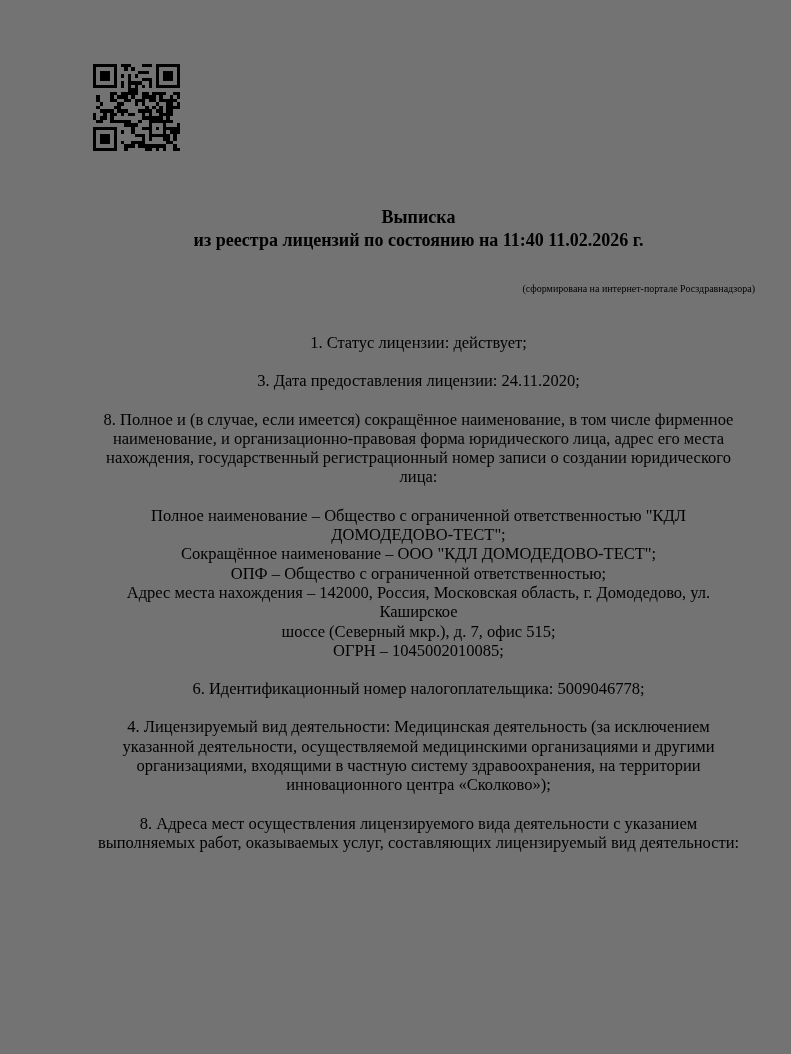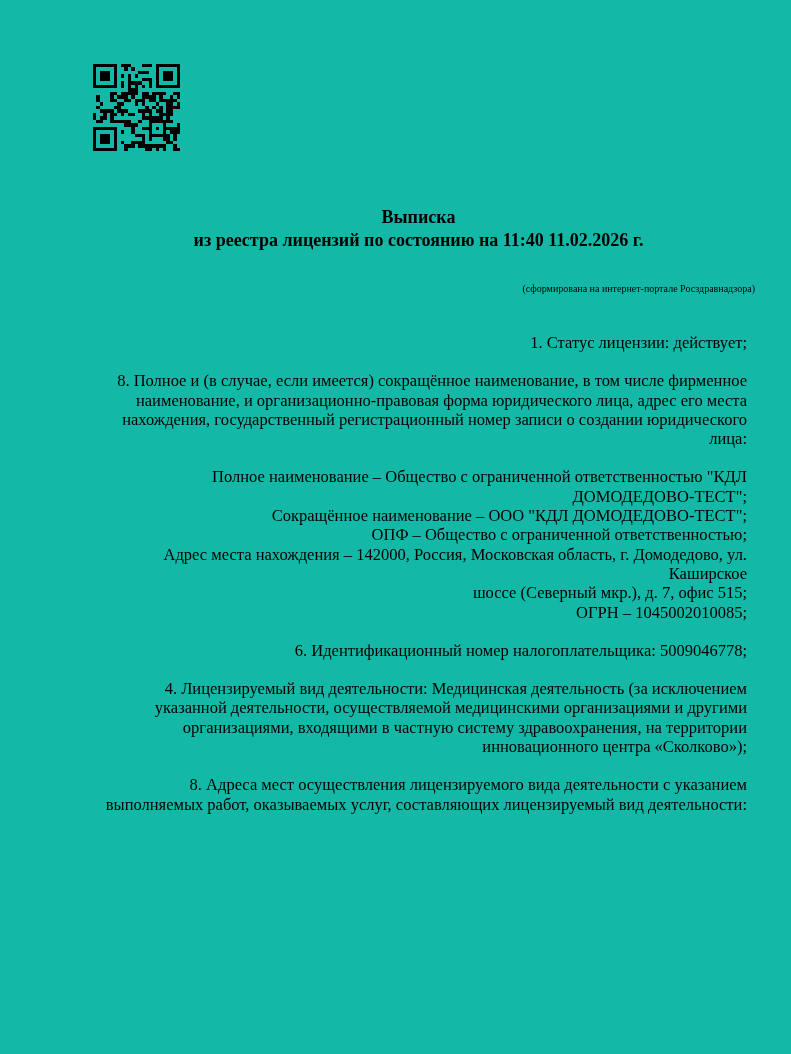--- a/index.html
+++ b/index.html
@@ -4,21 +4,21 @@
 <style>
   html, body {
     margin: 0;
     padding: 0;
     background: #ffffff;
   }
   .page {
     position: relative;
     width: 791px;
     height: 1054px;
-    background: #14b8a6;
+    background: #737373;
     color: #000000;
     font-family: "Liberation Serif", "DejaVu Serif", serif;
     overflow: hidden;
   }
   .qr {
     position: absolute;
     left: 93px;
     top: 64px;
     width: 87px;
     height: 87px;
@@ -42,21 +42,21 @@
     margin: 29px -8px 0 0;
     text-align: right;
     font-size: 10px;
     line-height: 15px;
   }
   .para {
     margin: 0 0 19px 0;
     font-size: 16.5px;
     line-height: 19.3px;
     white-space: pre-line;
-    text-align: right;
+    text-align: center;
   }
   .para.first { margin-top: 37px; }
 </style>
 </head>
 <body>
 
 <div class="page">
 
   <div class="qr">
       <svg viewBox="0 0 25 25" shape-rendering="crispEdges" xmlns="http://www.w3.org/2000/svg">
@@ -379,20 +379,21 @@
   <div class="content">
 
     <h1 class="title">
       <span class="tline">Выписка</span>
       <span class="tline">из реестра лицензий по состоянию на 11:40 11.02.2026 г.</span>
     </h1>
 
     <div class="note">(сформирована на интернет-портале Росздравнадзора)</div>
 
     <p class="para first">1. Статус лицензии: действует;</p>
+    <p class="para">3. Дата предоставления лицензии: 24.11.2020;</p>
     <p class="para">8. Полное и (в случае, если имеется) сокращённое наименование, в том числе фирменное наименование, и организационно-правовая форма юридического лица, адрес его места нахождения, государственный регистрационный номер записи о создании юридического лица:</p>
     <p class="para">Полное наименование – Общество с ограниченной ответственностью "КДЛ
 ДОМОДЕДОВО-ТЕСТ";
 Сокращённое наименование – ООО "КДЛ ДОМОДЕДОВО-ТЕСТ";
 ОПФ – Общество с ограниченной ответственностью;
 Адрес места нахождения – 142000, Россия, Московская область, г. Домодедово, ул. Каширское
 шоссе (Северный мкр.), д. 7, офис 515;
 ОГРН – 1045002010085;</p>
     <p class="para">6. Идентификационный номер налогоплательщика: 5009046778;</p>
     <p class="para">4. Лицензируемый вид деятельности: Медицинская деятельность (за исключением указанной деятельности, осуществляемой медицинскими организациями и другими организациями, входящими в частную систему здравоохранения, на территории инновационного центра «Сколково»);</p>

